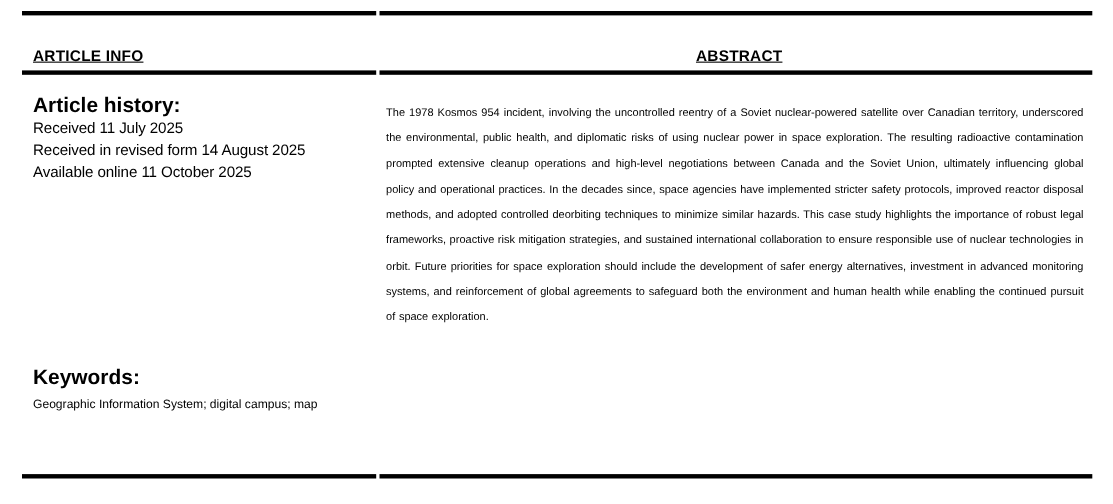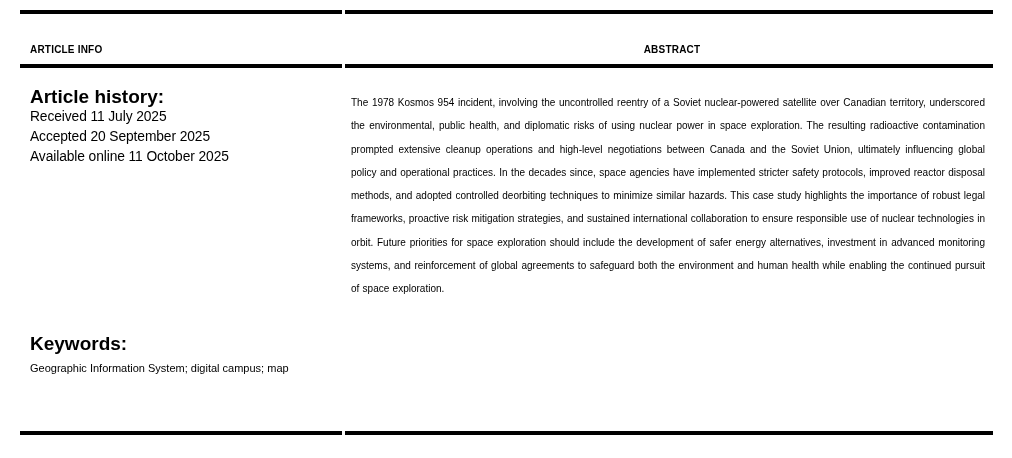--- a/index.html
+++ b/index.html
@@ -31,24 +31,25 @@
     display: flex;
     flex-direction: column;
   }
   .col-left  { width: 322px; flex: none; }
   .col-right { flex: 1; }
   .th {
     border-bottom: 4px solid #000000;
     height: 54px;
     box-sizing: border-box;
     padding: 27px 0 0 10px;
-    font-size: 10px;
+    font-size: 14px;
     font-weight: bold;
     letter-spacing: 0.2px;
     line-height: 18px;
+    text-decoration: underline;
   }
   .col-right .th { padding-left: 6px; text-align: center; }
   .td {
     height: 363px;
     box-sizing: border-box;
   }
   .td-left {
     padding: 18px 6px 0 10px;
     font-size: 13.8px;
     line-height: 20px;
@@ -87,21 +88,21 @@
 </head>
 <body>
 
 <div class="paper-table">
 
   <div class="col col-left">
     <div class="th">ARTICLE INFO</div>
     <div class="td td-left">
       <div class="block-label">Article history:</div>
       <span class="history-line">Received 11 July 2025</span>
-      <span class="history-line">Accepted 20 September 2025</span>
+      <span class="history-line">Received in revised form 14 August 2025</span>
       <span class="history-line">Available online 11 October 2025</span>
       <div class="keywords-block">
         <div class="block-label">Keywords:</div>
         <div class="keywords-text">Geographic Information System; digital campus; map</div>
       </div>
     </div>
   </div>
 
   <div class="col col-right">
     <div class="th">ABSTRACT</div>

